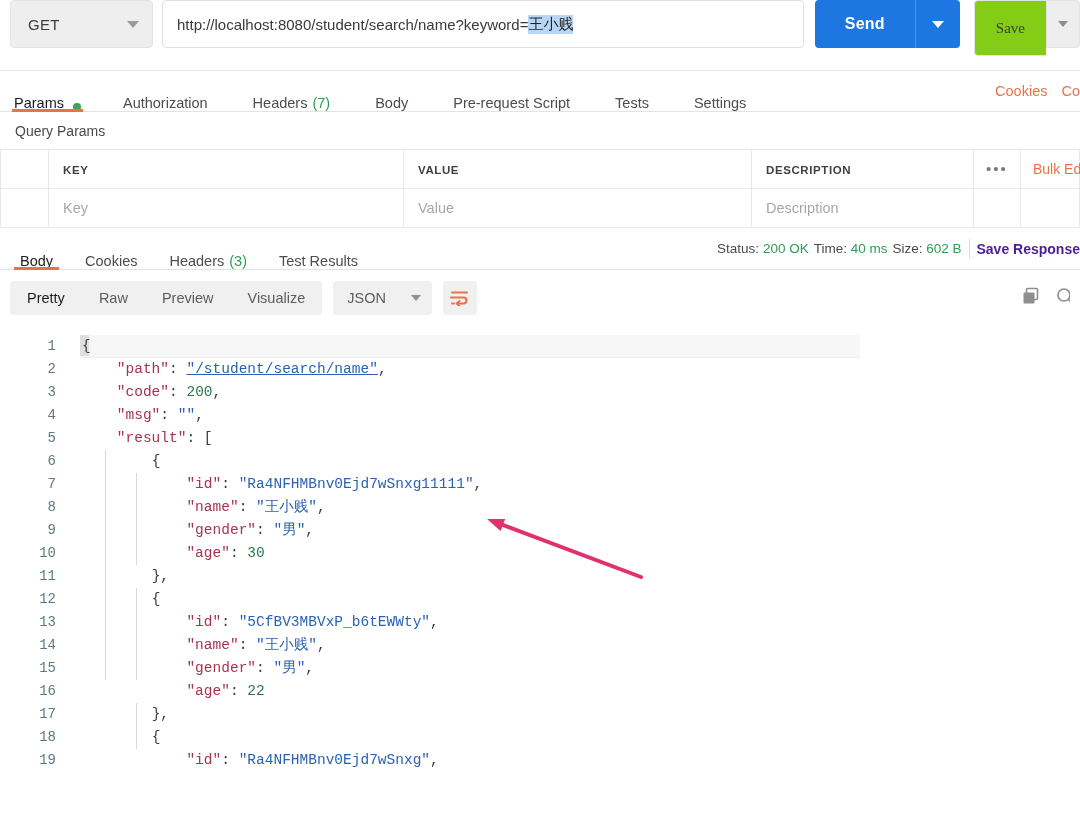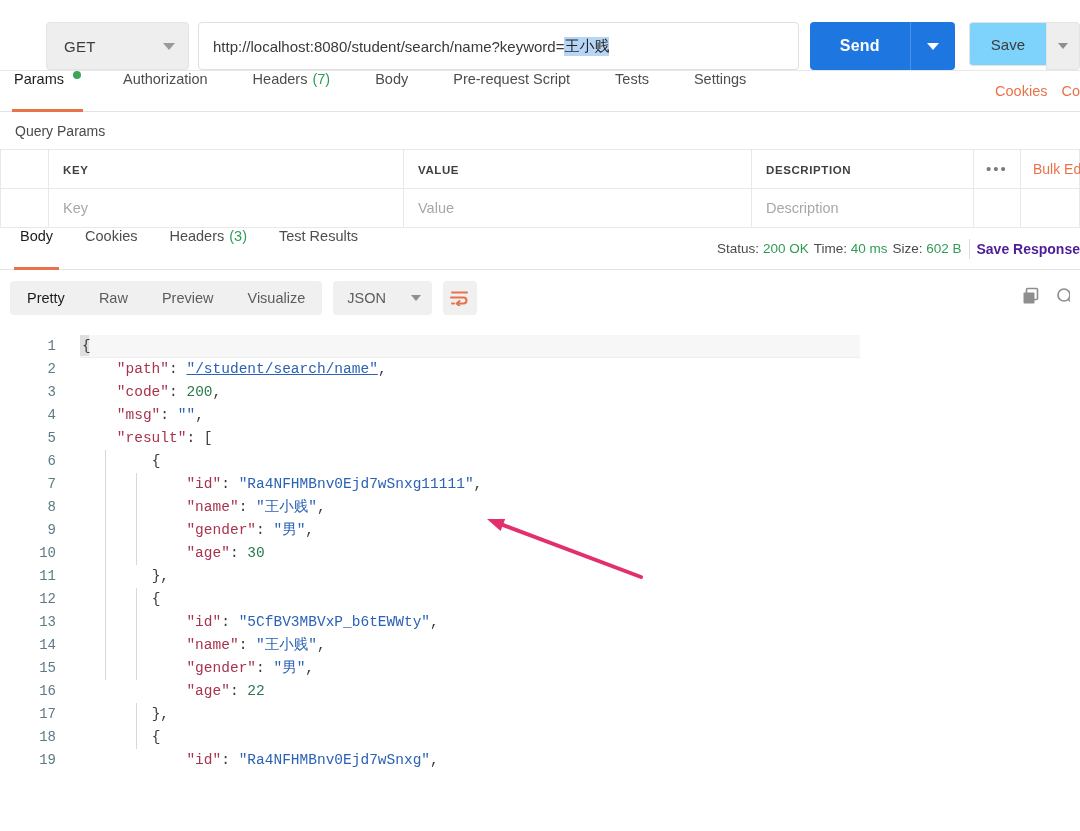--- a/index.html
+++ b/index.html
@@ -11,25 +11,24 @@
     font-size: 14px;
     color: #2c2c2c;
     overflow: hidden;
     position: relative;
   }
 
   
   .urlbar {
     height: 70px;
     display: flex;
-    align-items: flex-end;
+    align-items: flex-start;
     padding: 0 0 0 10px;
     background: #ffffff;
     position: relative;
-    margin-left: 36px;
   }
   .method-select {
     width: 143px;
     height: 48px;
     background: #eeeeee;
     border: 1px solid #e3e3e3;
     border-radius: 4px;
     display: flex;
     align-items: center;
     justify-content: space-between;
@@ -103,29 +102,29 @@
     border-right: 6px solid transparent;
     border-top: 7px solid #ffffff;
     display: block;
   }
   .save-wrap {
     display: flex;
     margin-left: 14px;
     flex: 0 0 auto;
   }
   .save-btn {
-    height: 44px;
-    background: #7dd3fc;
+    height: 56px;
+    background: #84cc16;
     border: 1px solid #e3e3e3;
     border-right: none;
     border-radius: 4px 0 0 4px;
     padding: 0 21px;
     font-size: 15px;
     color: #3c3c3c;
-    font-family: Liberation Sans, sans-serif;
+    font-family: Liberation Serif, serif;
     cursor: pointer;
   }
   .save-caret {
     height: 48px;
     width: 34px;
     background: #eeeeee;
     border: 1px solid #e3e3e3;
     border-radius: 0 4px 4px 0;
     display: flex;
     align-items: center;
@@ -146,21 +145,21 @@
     border-top: 1px solid #e8e8e8;
     border-bottom: 1px solid #e3e3e3;
     display: flex;
     align-items: stretch;
     padding-left: 14px;
     position: relative;
     background: #fff;
   }
   .rtab {
     display: flex;
-    align-items: flex-start;
+    align-items: flex-end;
     padding: 0 20px 0 0;
     margin-right: 25px;
     font-size: 14.5px;
     color: #4d4d4d;
     cursor: pointer;
     position: relative;
     white-space: nowrap;
   }
   .rtab:first-child { margin-right: 22px; }
   .rtab.active { color: #1c1c1c; }

